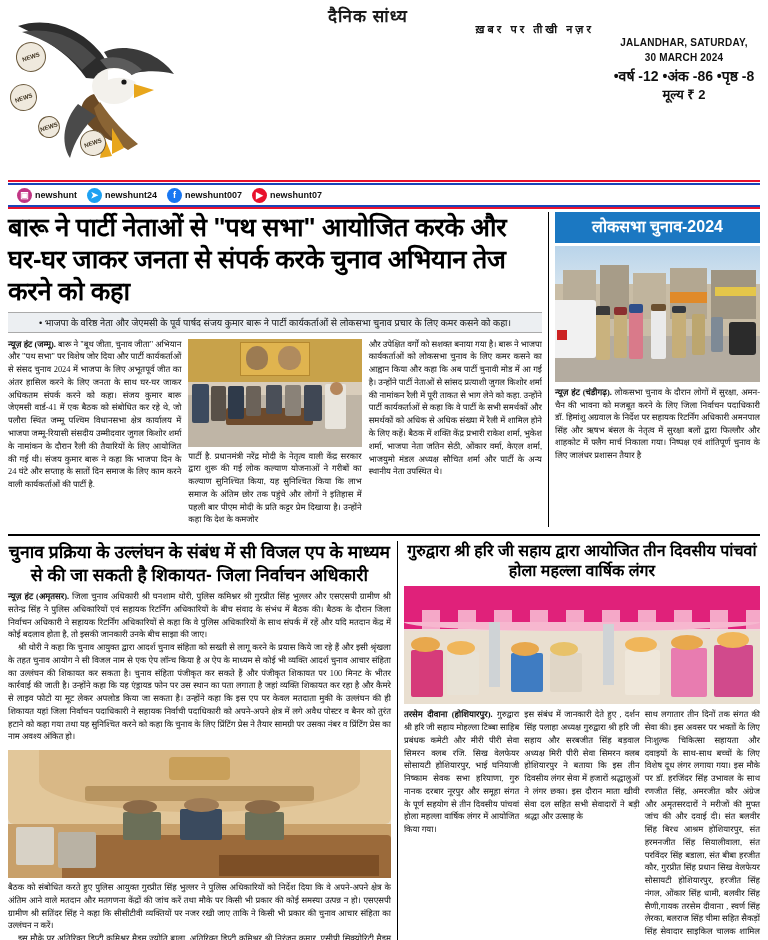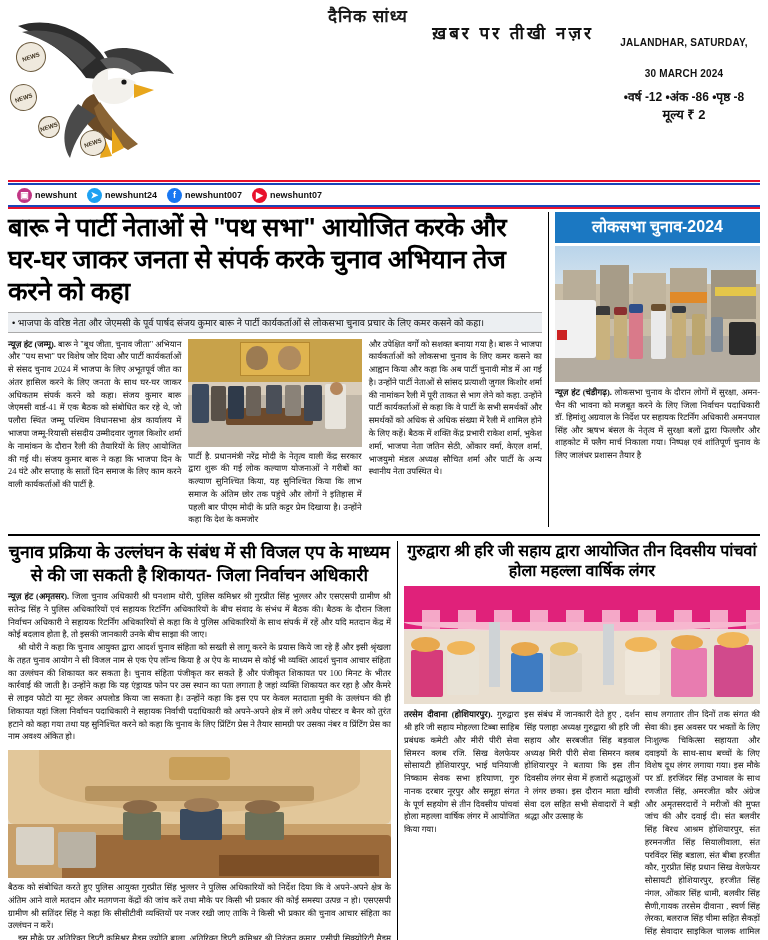--- a/index.html
+++ b/index.html
@@ -24,31 +24,31 @@
 
   .title-block { flex:1; text-align:center; padding-top:4px; position:relative; }
   .kicker { font-size:17px; font-weight:bold; letter-spacing:1px; color:#1a1a1a;
      font-family:"Liberation Sans",sans-serif; margin-bottom:-6px; text-align:center;
      padding-right:60px; }
   .bigtitle {
      font-size:100px; line-height:0.95; font-weight:bold; color:#e8112d;
      font-family:"Liberation Sans",sans-serif; letter-spacing:-1px;
      -webkit-text-stroke:1px #e8112d;
   }
-  .tagline { font-size:17px; font-weight:bold; letter-spacing:3px; color:#111;
+  .tagline { font-size:11px; font-weight:bold; letter-spacing:3px; color:#111;
      font-family:"Liberation Sans",sans-serif; text-align:right; padding-right:14px; margin-top:-6px;}
 
   .info-col { width:152px; flex:none; text-align:center; padding-top:26px; }
   .web-box { background:#f5c518; border:2px solid #c8951a; border-radius:8px;
      padding:4px 5px 5px; font-size:9.5px; line-height:1.35; font-weight:bold; color:#111;
      font-family:"Liberation Sans",sans-serif; }
   .web-box .url { color:#cc0000; font-size:10.5px; }
   .dateline { margin-top:10px; font-size:10px; font-weight:bold; line-height:1.45;
      font-family:"Liberation Sans",sans-serif; letter-spacing:0.2px; }
-  .issue { font-size:12px; font-weight:bold; margin-top:7px; font-family:"Liberation Sans",sans-serif;}
+  .issue { font-size:14px; font-weight:bold; margin-top:1px; font-family:"Liberation Sans",sans-serif;}
   .price { font-size:13px; font-weight:bold; font-family:"Liberation Sans",sans-serif;}
 
   
   .rule-red { height:2px; background:#e8112d; }
   .rule-blue { height:2px; background:#1a44b8; margin-top:1px; }
   .infobar { display:flex; align-items:center; height:20px; font-size:8.5px;
      font-family:"Liberation Sans",sans-serif; padding:0 2px; }
   .infobar .left { flex:1; white-space:nowrap; letter-spacing:-0.1px; }
   .socials { display:flex; align-items:center; gap:3px; }
   .soc { display:flex; align-items:center; gap:3px; margin-left:7px; }
@@ -57,21 +57,21 @@
   .soc-lbl { font-size:9px; font-weight:bold; }
 
   
   .top-section { display:flex; margin-top:3px; }
   .top-main { width:540px; padding-right:6px; }
   .top-side { width:212px; border-left:1px solid #000; padding-left:6px; }
 
   .headline1 { font-family:"Liberation Sans",sans-serif; font-weight:bold;
      font-size:25.5px; line-height:1.25; letter-spacing:-0.3px; color:#000; }
   .bullet-bar { background:#eceff2; border-top:1px solid #aaa; border-bottom:1px solid #aaa;
-     font-size:9.3px; padding:3px 4px; margin-top:4px; font-family:"Liberation Sans",sans-serif; }
+     font-size:9.3px; padding:3px 4px; margin-top:4px; font-family:"Liberation Sans",sans-serif;text-align:center; }
 
   .cols3 { display:flex; gap:7px; margin-top:6px; }
   .col { flex:1; }
   .body-txt { font-size:8.4px; line-height:1.52; text-align:justify; font-family:"Liberation Serif",serif; }
   .body-txt b.dl { font-weight:bold; }
   .photo { width:100%; background:#cfd6dd; position:relative; overflow:hidden; }
 
   .side-banner { background:#1b78c2; color:#fff; text-align:center; font-weight:bold;
      font-size:16px; padding:3px 0 6px; font-family:"Liberation Sans",sans-serif; }
   .side-txt { font-size:8.4px; line-height:1.5; text-align:justify; margin-top:5px; }
@@ -125,21 +125,21 @@
       <div class="news-ball" style="left:72px; top:122px; width:26px; height:26px;">NEWS</div>
     </div>
 
     <div class="title-block">
       <div class="kicker">दैनिक सांध्य</div>
       <div class="tagline">ख़बर पर तीखी नज़र</div>
     </div>
 
     <div class="info-col">
       <div class="dateline">JALANDHAR, SATURDAY,</div>
-      <div class="dateline" style="margin-top:16px">30 MARCH 2024</div>
+      <div class="dateline" style="margin-top:0">30 MARCH 2024</div>
       <div class="issue">•वर्ष -12  •अंक -86  •पृष्ठ -8</div>
       <div class="price">मूल्य ₹ 2</div>
     </div>
   </div>
 
   <div class="rule-red"></div>
   <div class="rule-blue"></div>
   <div class="infobar">
     <div class="socials">
       <div class="soc">

